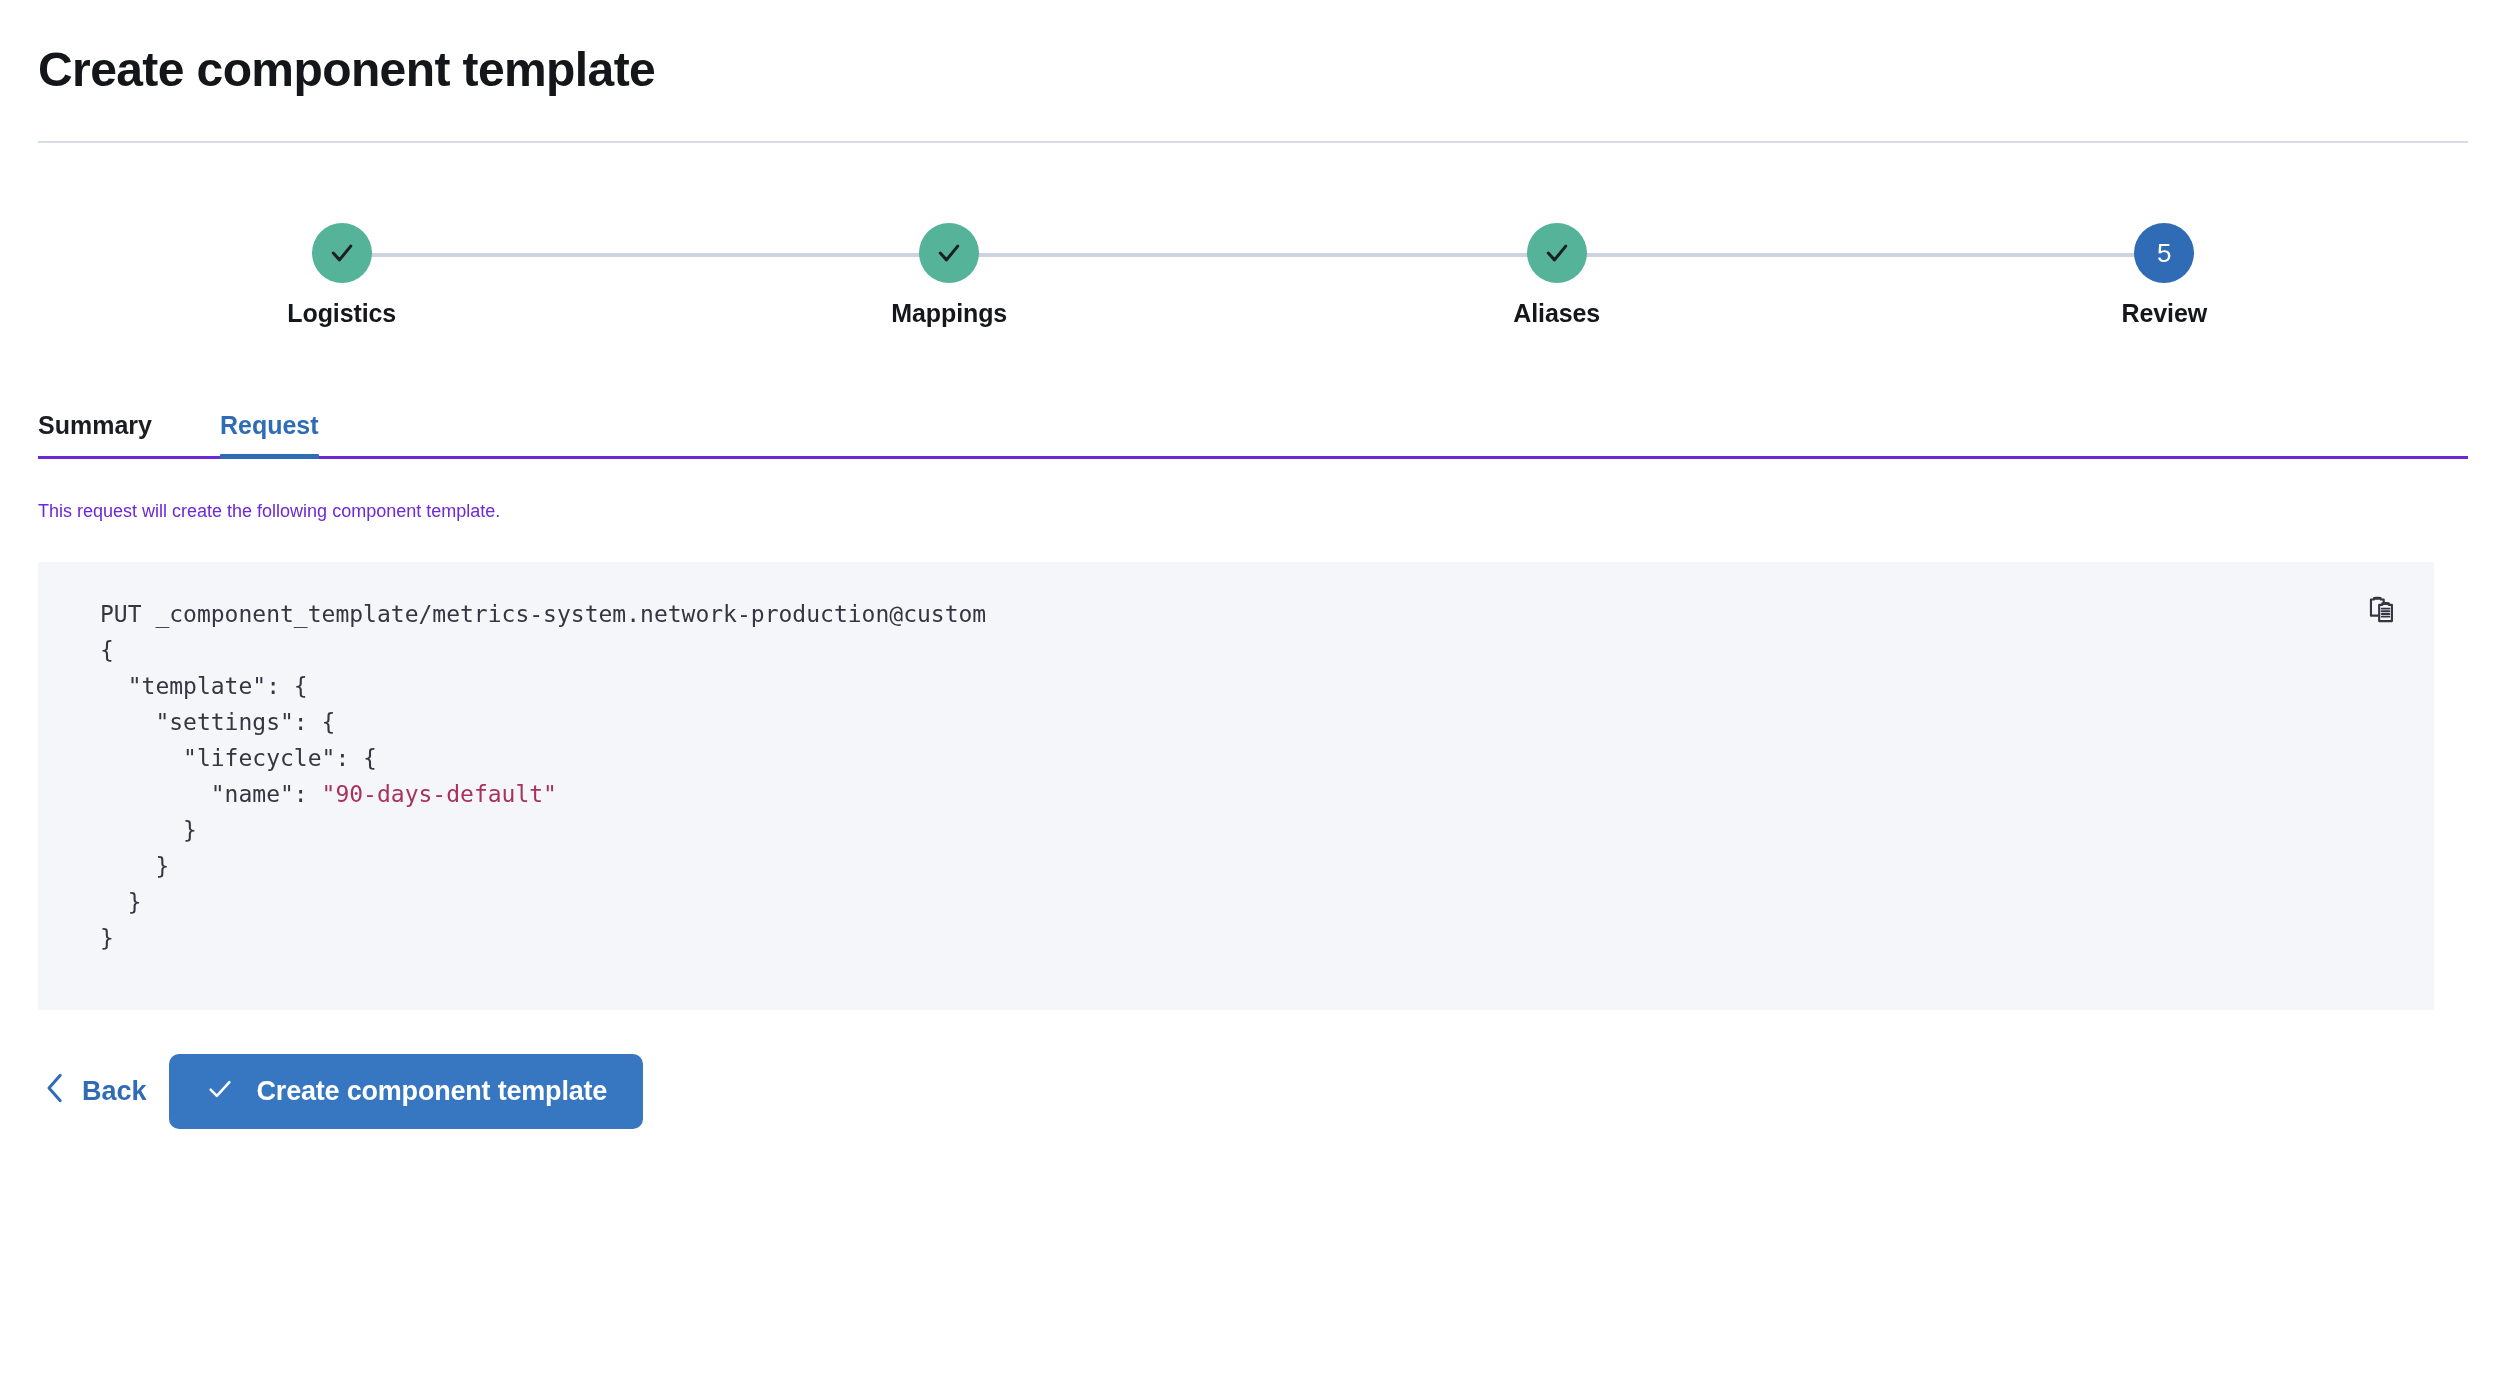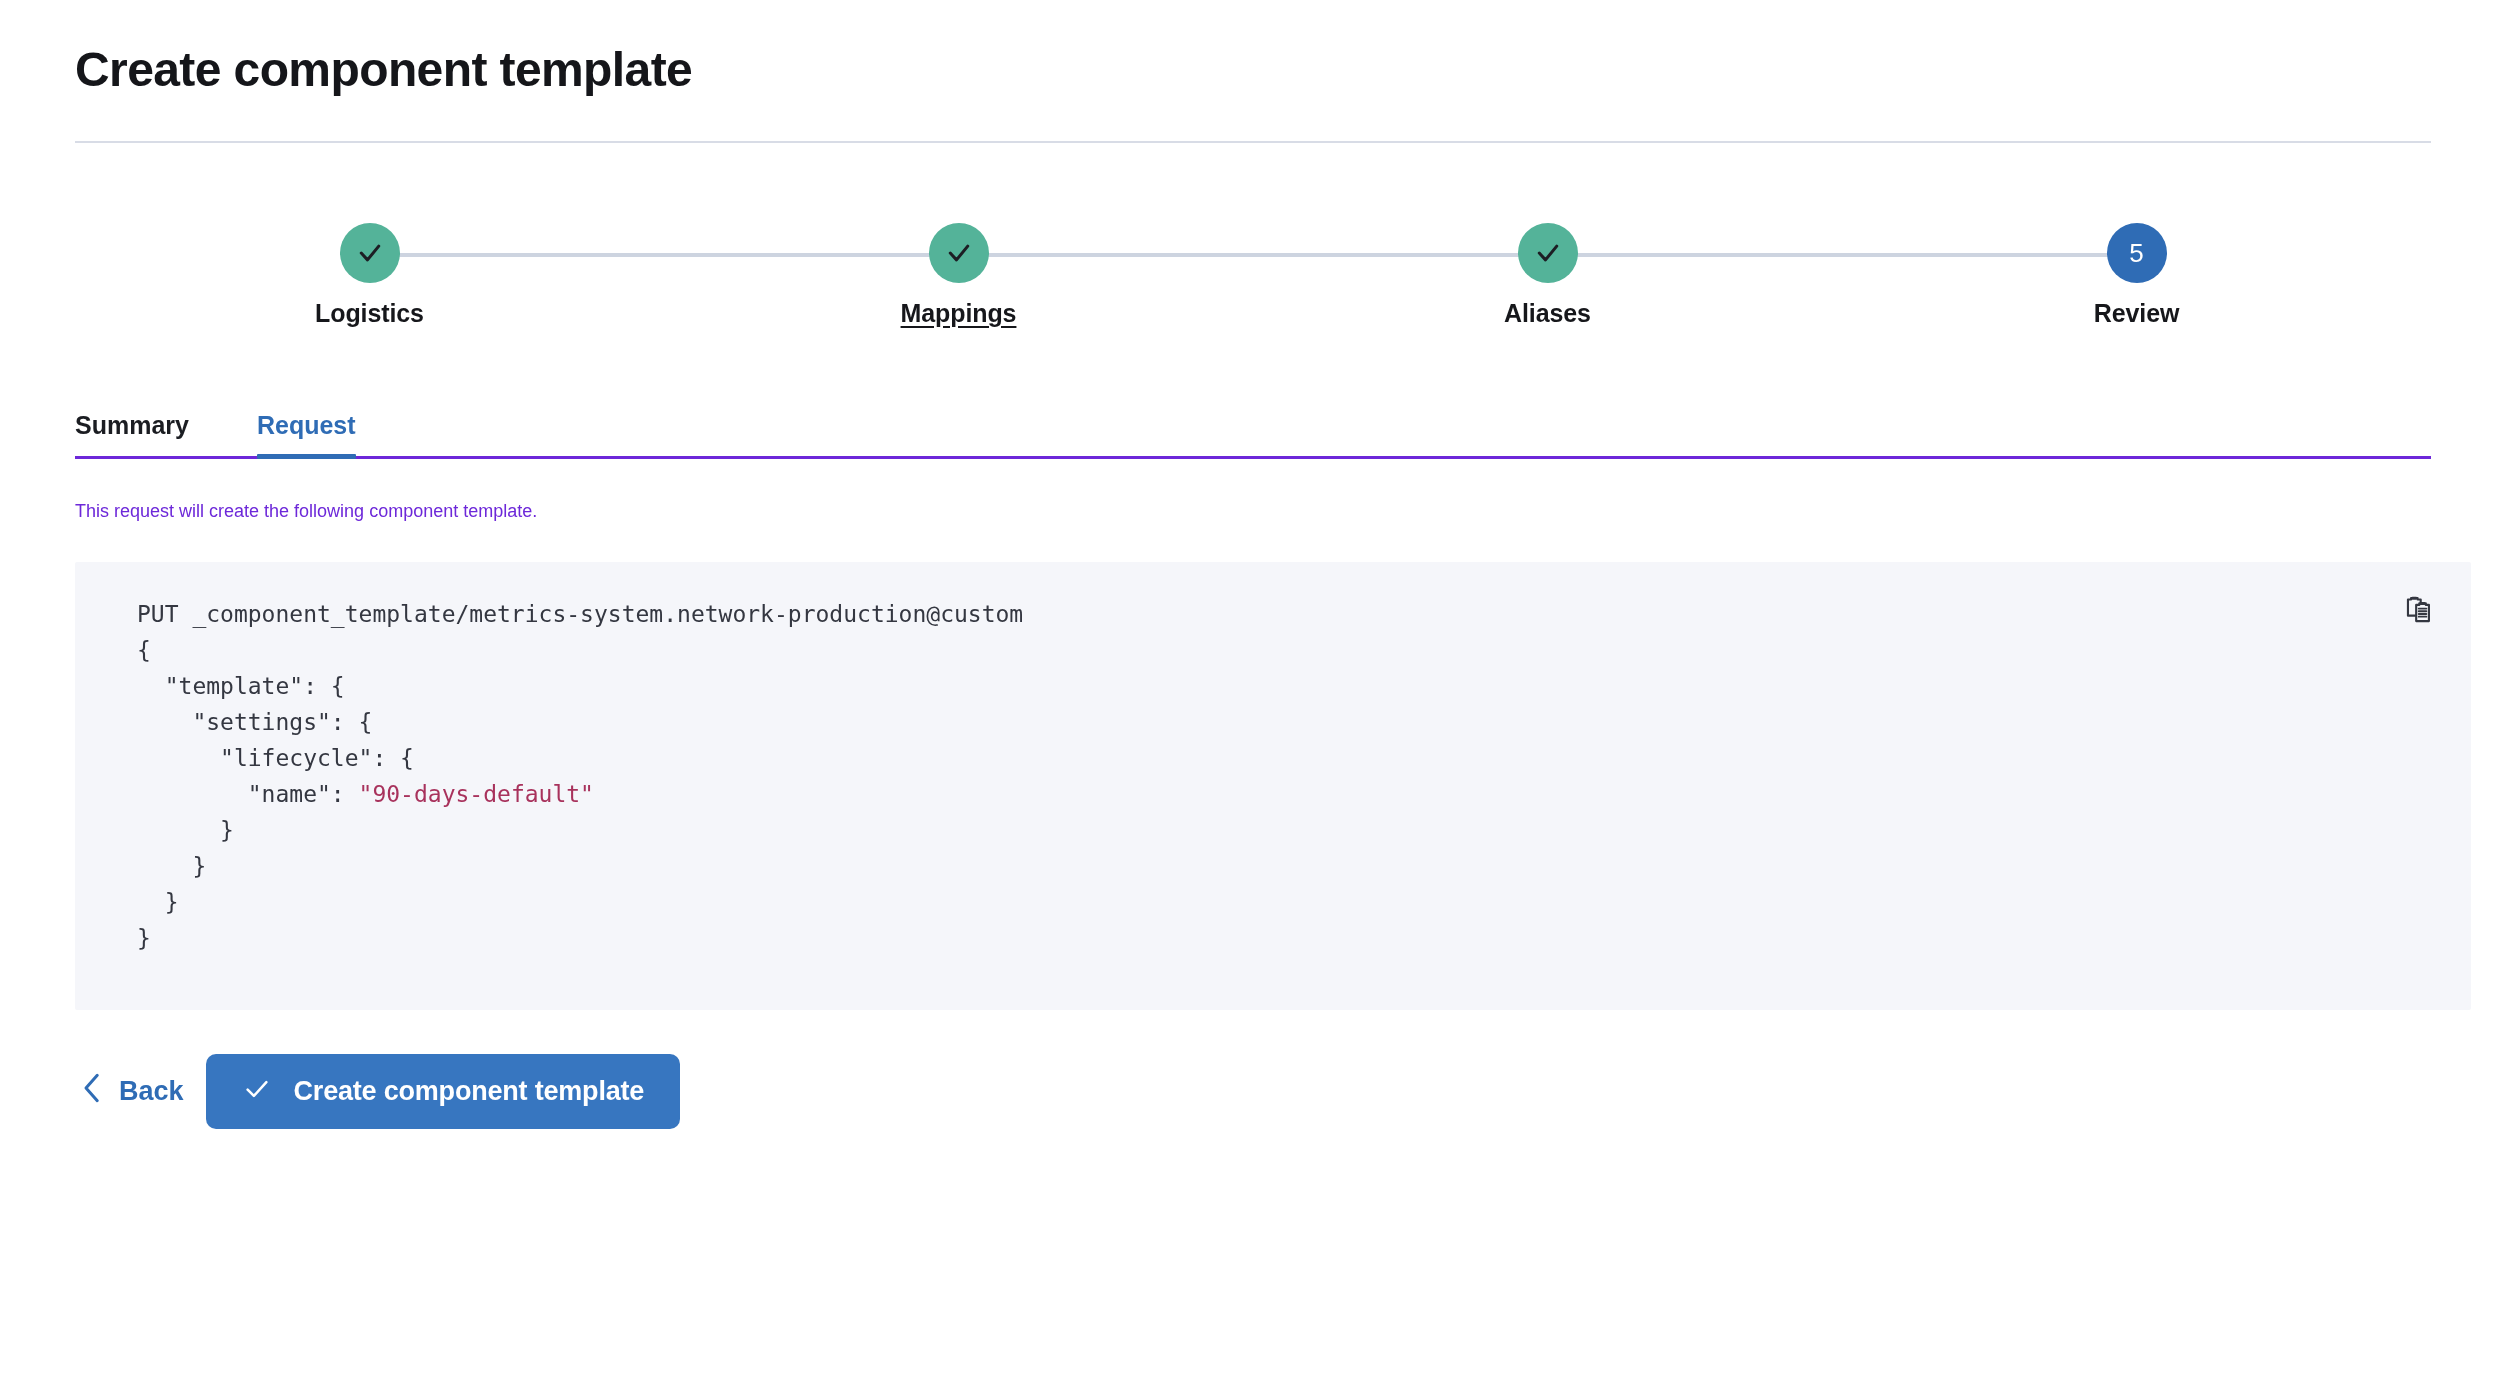--- a/index.html
+++ b/index.html
@@ -10,21 +10,21 @@
     background: #ffffff;
     font-family: "Liberation Sans", sans-serif;
     color: #1a1c21;
     overflow: hidden;
   }
 
   .page {
     position: relative;
     width: 2506px;
     height: 1074px;
-    padding: 0 75px;
+    padding: 0 38px;
   }
 
   
   .page-title {
     font-size: 48px;
     font-weight: 700;
     letter-spacing: -0.6px;
     color: #15161a;
     padding-top: 42px;
     line-height: 1.15;
@@ -100,21 +100,21 @@
   }
 
   .step-label {
     margin-top: 16px;
     font-size: 25px;
     font-weight: 700;
     color: #16171b;
     white-space: nowrap;
     letter-spacing: -0.1px;
   }
-  .step-label.hovered { text-decoration: underline; text-underline-offset: 4px; }
+  .step-label.hovered { text-underline-offset: 4px; }
 
   
   .section-heading {
     margin-top: 72px;
     font-size: 40px;
     font-weight: 700;
     letter-spacing: -0.5px;
     color: #16171b;
   }
 

